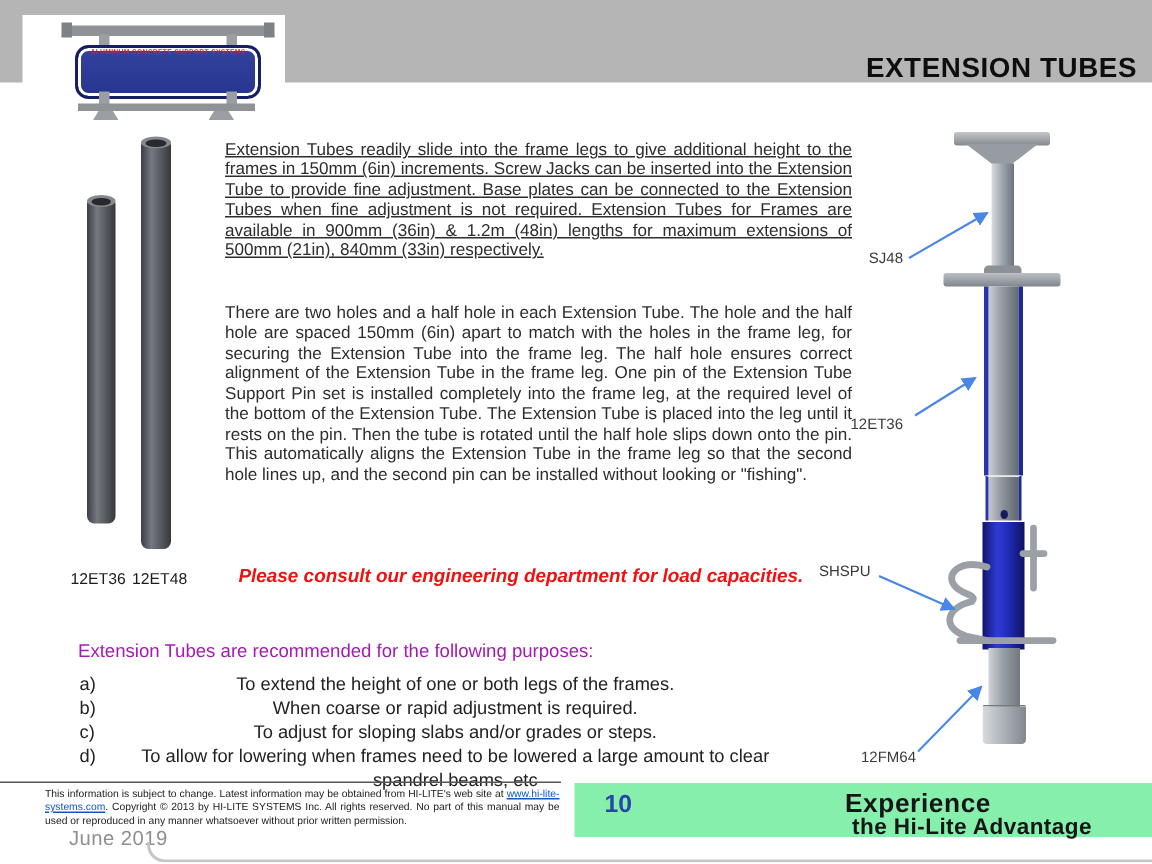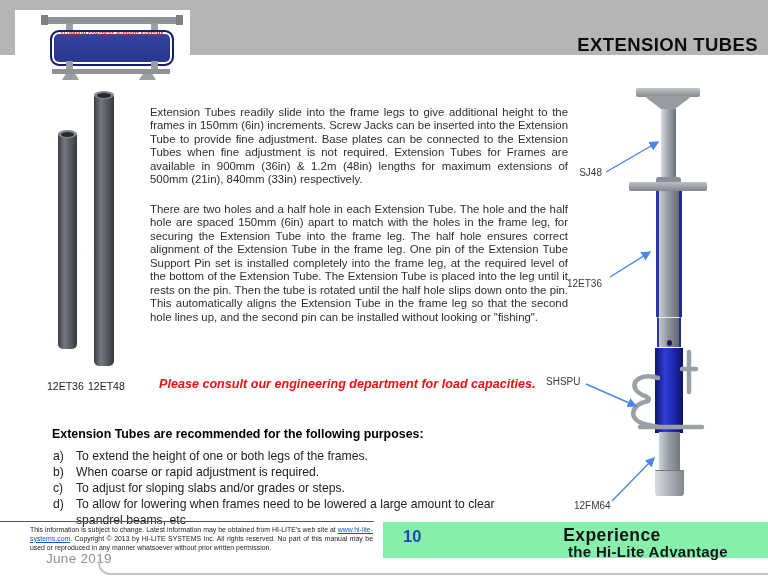--- a/index.html
+++ b/index.html
@@ -31,30 +31,30 @@
   .rail-bottom { position:absolute; left:37px; top:59px; width:118px; height:5px; background:#8f9296; }
   .foot { position:absolute; top:64px; width:17px; height:6px; background:#9b9ea3;
     clip-path:polygon(22% 0,78% 0,100% 100%,0 100%); }
   .foot-l { left:47px; } .foot-r { left:124px; }
   .page-title { right:10px; top:34px; font-size:18.5px; font-weight:bold;
     color:#0e0e0e; letter-spacing:0.4px; }
 
   
   .para { left:150px; width:418px; font-size:11.4px; line-height:13.45px;
     text-align:justify; color:#2d2d2d; }
-  .para1 { top:106px; } .para2 { top:203px; }
+  .para1 { top:94px;text-decoration:underline; } .para2 { top:203px; }
   .note { left:159px; top:377px; width:383px; color:#f01010;
     font-weight:bold; font-style:italic; font-size:12.6px; line-height:15.4px; }
   .note-l1 { text-align:justify; text-align-last:justify; }
-  .purposes-heading { left:52px; top:427px; font-size:12.4px; font-weight:bold; color:#000000; }
+  .purposes-heading { left:52px; top:427px; font-size:12.4px; font-weight:normal; color:#a21caf; }
   .purposes-list { left:53px; top:448px; width:478px; font-size:12.2px;
     line-height:16.1px; color:#222222; }
   .p-item { display:flex; }
   .p-marker { width:23px; flex:0 0 23px; }
-  .p-text { flex:1; }
+  .p-text { flex:1;text-align:center; }
 
   
   .tube { position:absolute; border-radius:3px 3px 5px 5px; }
   .tube-body36 { left:58px; top:133px; width:19px; height:216px;
     background:linear-gradient(90deg,#3c3e44,#74787f 35%,#53565c 70%,#35373c); }
   .tube-body48 { left:94px; top:94px; width:20px; height:272px;
     background:linear-gradient(90deg,#3c3e44,#74787f 35%,#53565c 70%,#35373c); }
   .tube-rim { position:absolute; top:-3px; left:0; right:0; height:8px;
     border-radius:50%; background:#85898f; }
   .tube-hole { position:absolute; top:-1px; left:3px; right:3px; height:5px;

